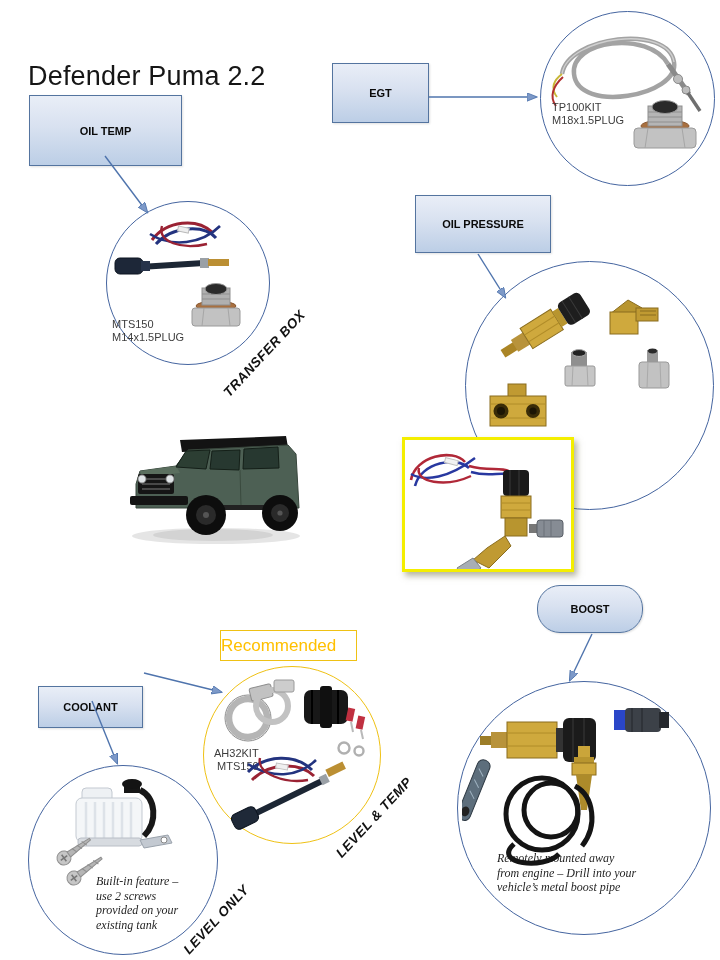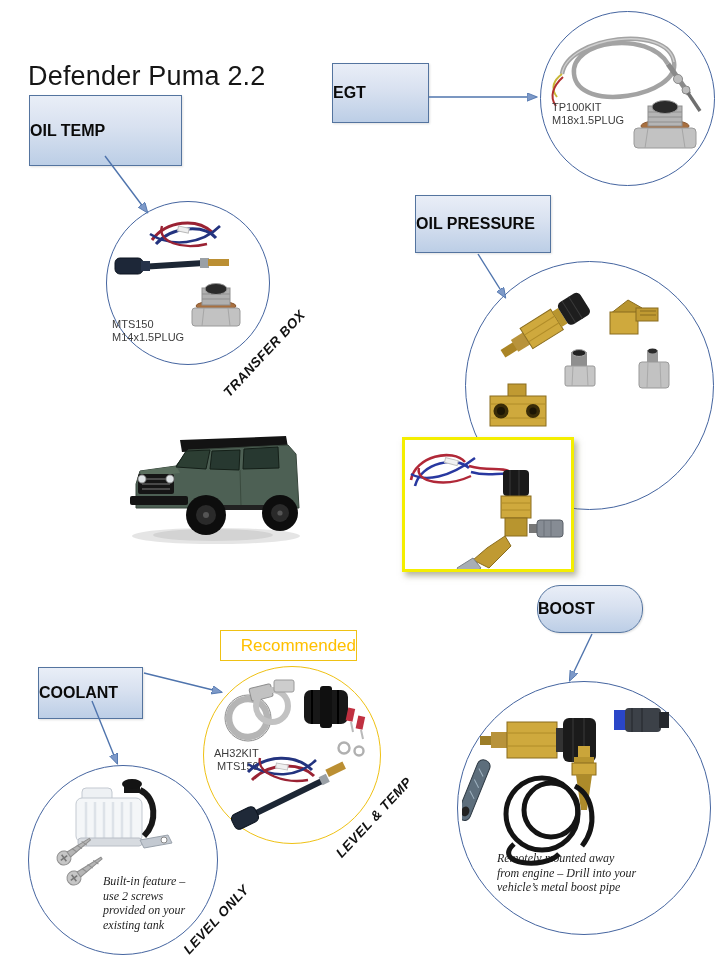--- a/index.html
+++ b/index.html
@@ -5,28 +5,28 @@
   html,body { margin:0; padding:0; background:#ffffff; }
   #canvas {
     position:relative; width:720px; height:960px; background:#ffffff;
     font-family:"Liberation Sans", sans-serif; overflow:hidden;
   }
   .title {
     position:absolute; left:28px; top:24px;
     font-size:27px; color:#161616; letter-spacing:0.2px;margin-top:37px;
   }
   .pbox {
-    position:absolute; display:flex; align-items:center; justify-content:flex-start;
+    position:absolute; display:flex; align-items:center; justify-content:center;
     background:linear-gradient(180deg,#e9eef7 0%,#d8e1f0 45%,#bccee6 100%);
     border:1.6px solid #54749f; box-sizing:border-box;
-    font-weight:bold; font-size:16px; color:#0a0a0a;
+    font-weight:bold; font-size:11px; color:#0a0a0a;
     box-shadow:1px 1px 2px rgba(0,0,0,0.12);
   }
   .recbox {
-    position:absolute; display:flex; align-items:center; justify-content:flex-end;
+    position:absolute; display:flex; align-items:center; justify-content:flex-start;
     background:#ffffff; border:1.8px solid #efc114; box-sizing:border-box;
     color:#ffc000; font-size:17px;
   }
   .circle {
     position:absolute; border-radius:50%;
     border:1.4px solid #4565a0; box-sizing:border-box; background:#ffffff;
   }
   .circle.gold { border:1.8px solid #efc114; }
   .parts {
     position:absolute; font-size:11px; line-height:13px;
@@ -147,39 +147,39 @@
   </div>
   <div class="pbox" style="left:332px; top:63px;  width:97px;  height:60px;">
     <span>EGT</span>
   </div>
   <div class="pbox" style="left:415px; top:195px; width:136px; height:58px;">
     <span>OIL PRESSURE</span>
   </div>
   <div class="pbox" style="left:537px; top:585px; width:106px; height:48px;border-radius:23px;">
     <span>BOOST</span>
   </div>
-  <div class="pbox" style="left:38px;  top:667px; width:105px; height:52px;">
+  <div class="pbox" style="left:38px;  top:686px; width:105px; height:42px;">
     <span>COOLANT</span>
   </div>
   <div class="recbox" style="left:220px; top:630px; width:137px; height:31px;">
     <span>Recommended</span>
   </div>
 
   <div class="parts" style="left:552px; top:101px;">TP100KIT
 M18x1.5PLUG</div>
   <div class="parts" style="left:112px; top:286px;margin-top:32px;">MTS150
 M14x1.5PLUG</div>
   <div class="parts" style="left:214px; top:747px;text-align:right;">AH32KIT
 MTS150</div>
 
   <div class="rot" style="left:208px; top:346px;">TRANSFER BOX</div>
   <div class="rot" style="left:322px; top:810px;">LEVEL &amp; TEMP</div>
   <div class="rot" style="left:172px; top:912px;">LEVEL ONLY</div>
 
-  <div class="note" style="left:103px; top:874px;">Built-in feature –
+  <div class="note" style="left:96px; top:874px;">Built-in feature –
 use 2 screws
 provided on your
 existing tank</div>
   <div class="note" style="left:497px; top:851px;">Remotely mounted away
 from engine – Drill into your
 vehicle’s metal boost pipe</div>
 
   <svg class="abs" style="left:118px; top:428px;" width="200" height="125">
     <ellipse cx="98" cy="108" rx="84" ry="8" fill="#000000" opacity="0.10"></ellipse>
     <ellipse cx="95" cy="107" rx="60" ry="6" fill="#000000" opacity="0.08"></ellipse>

